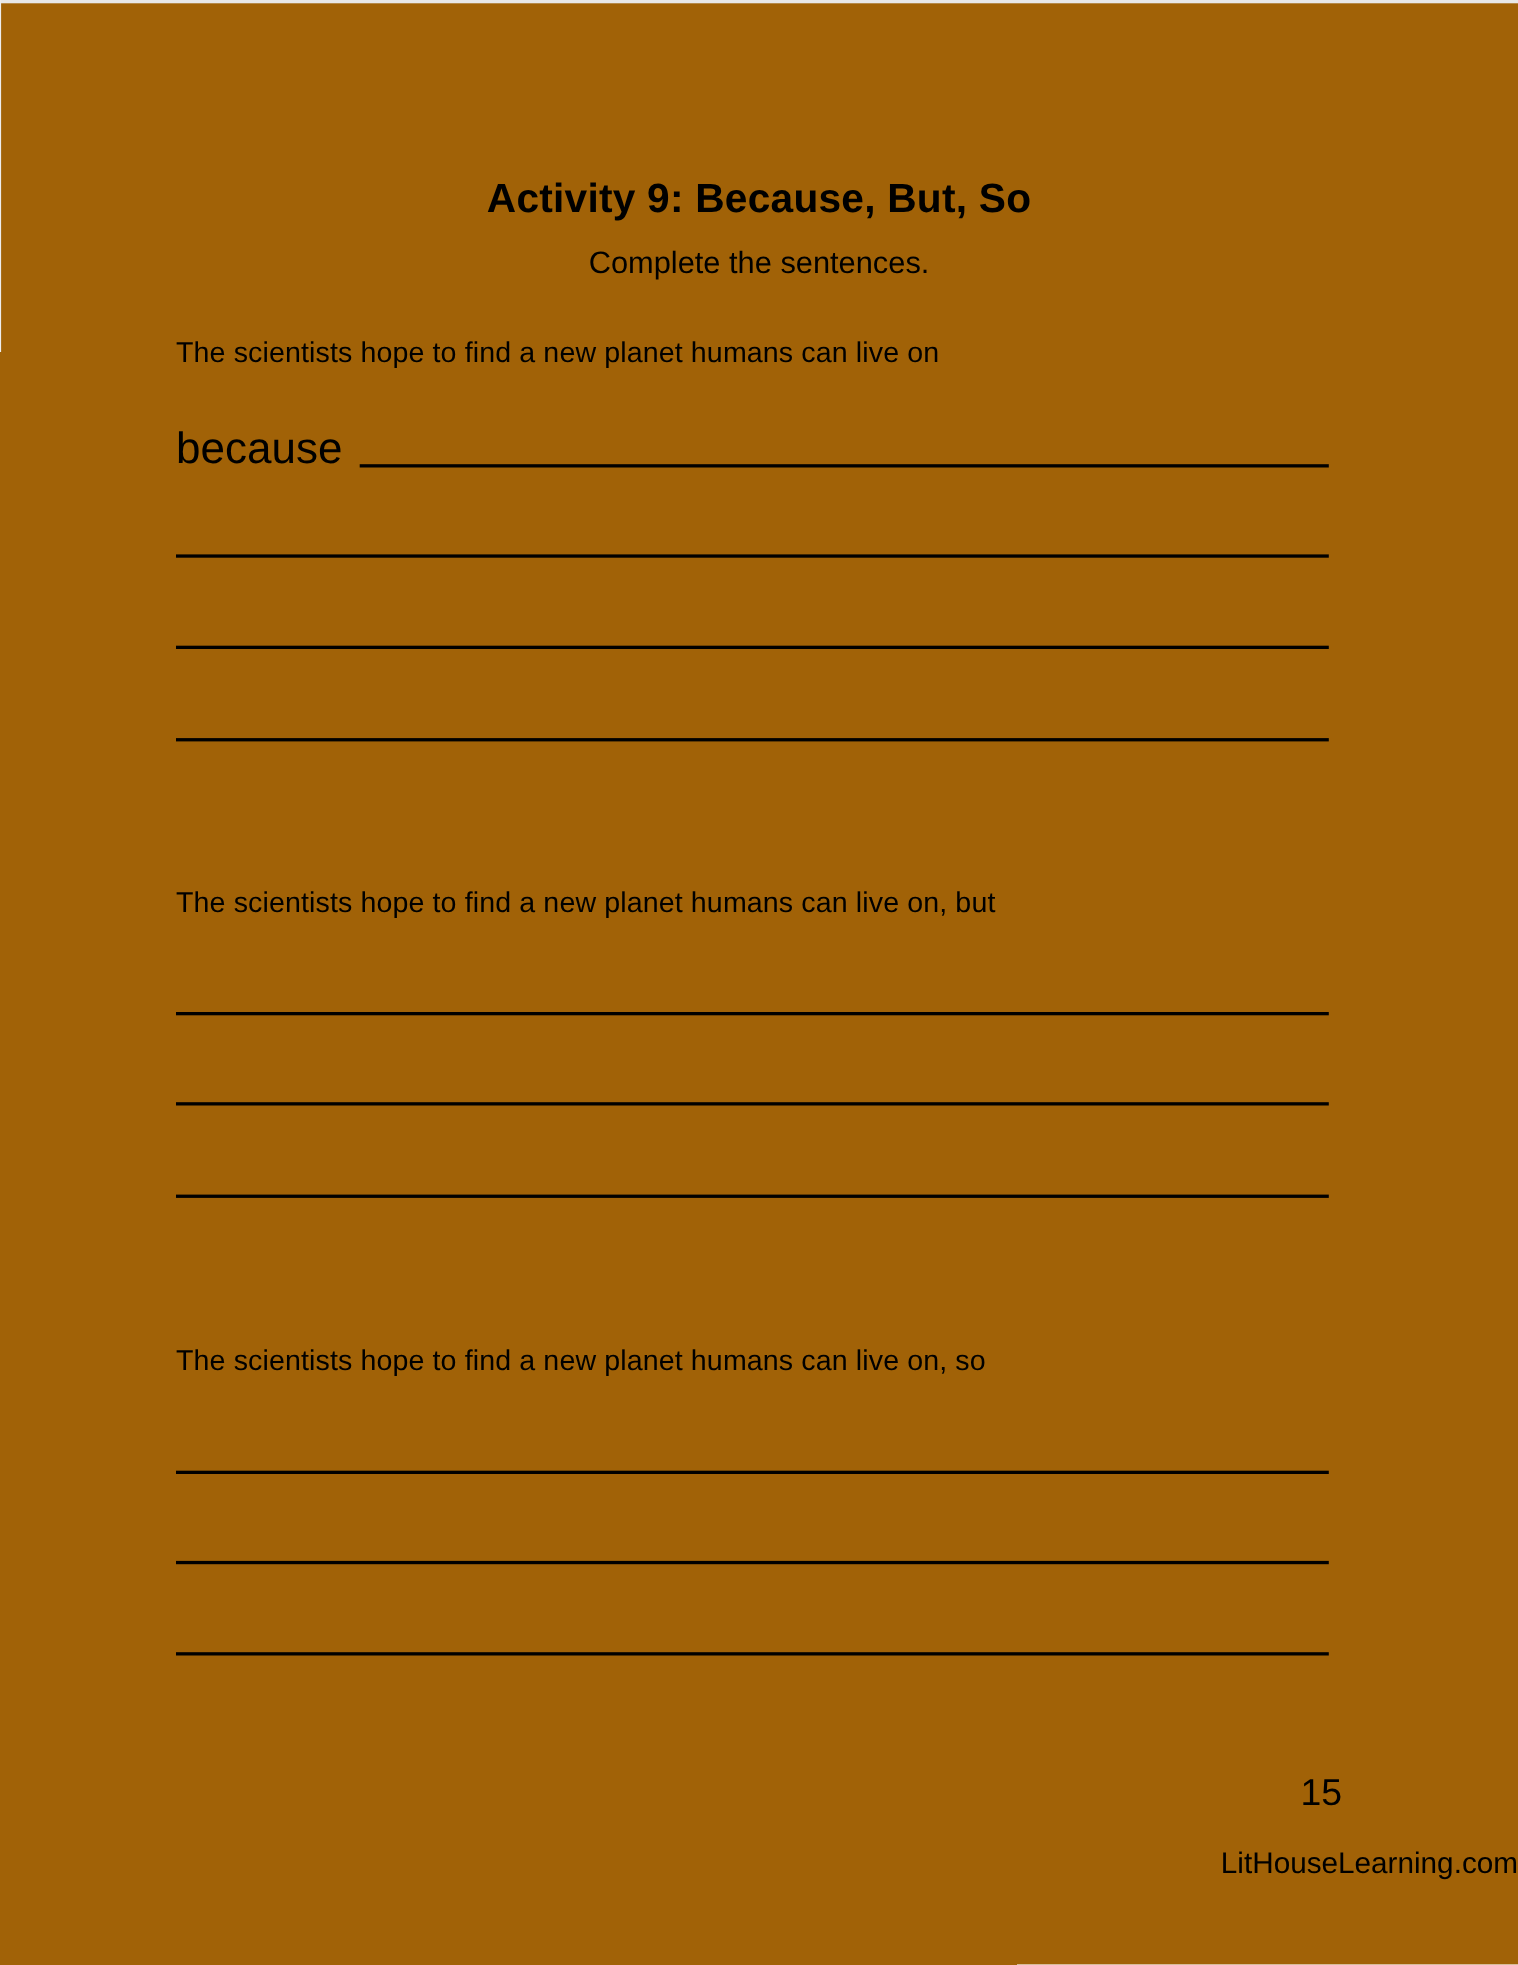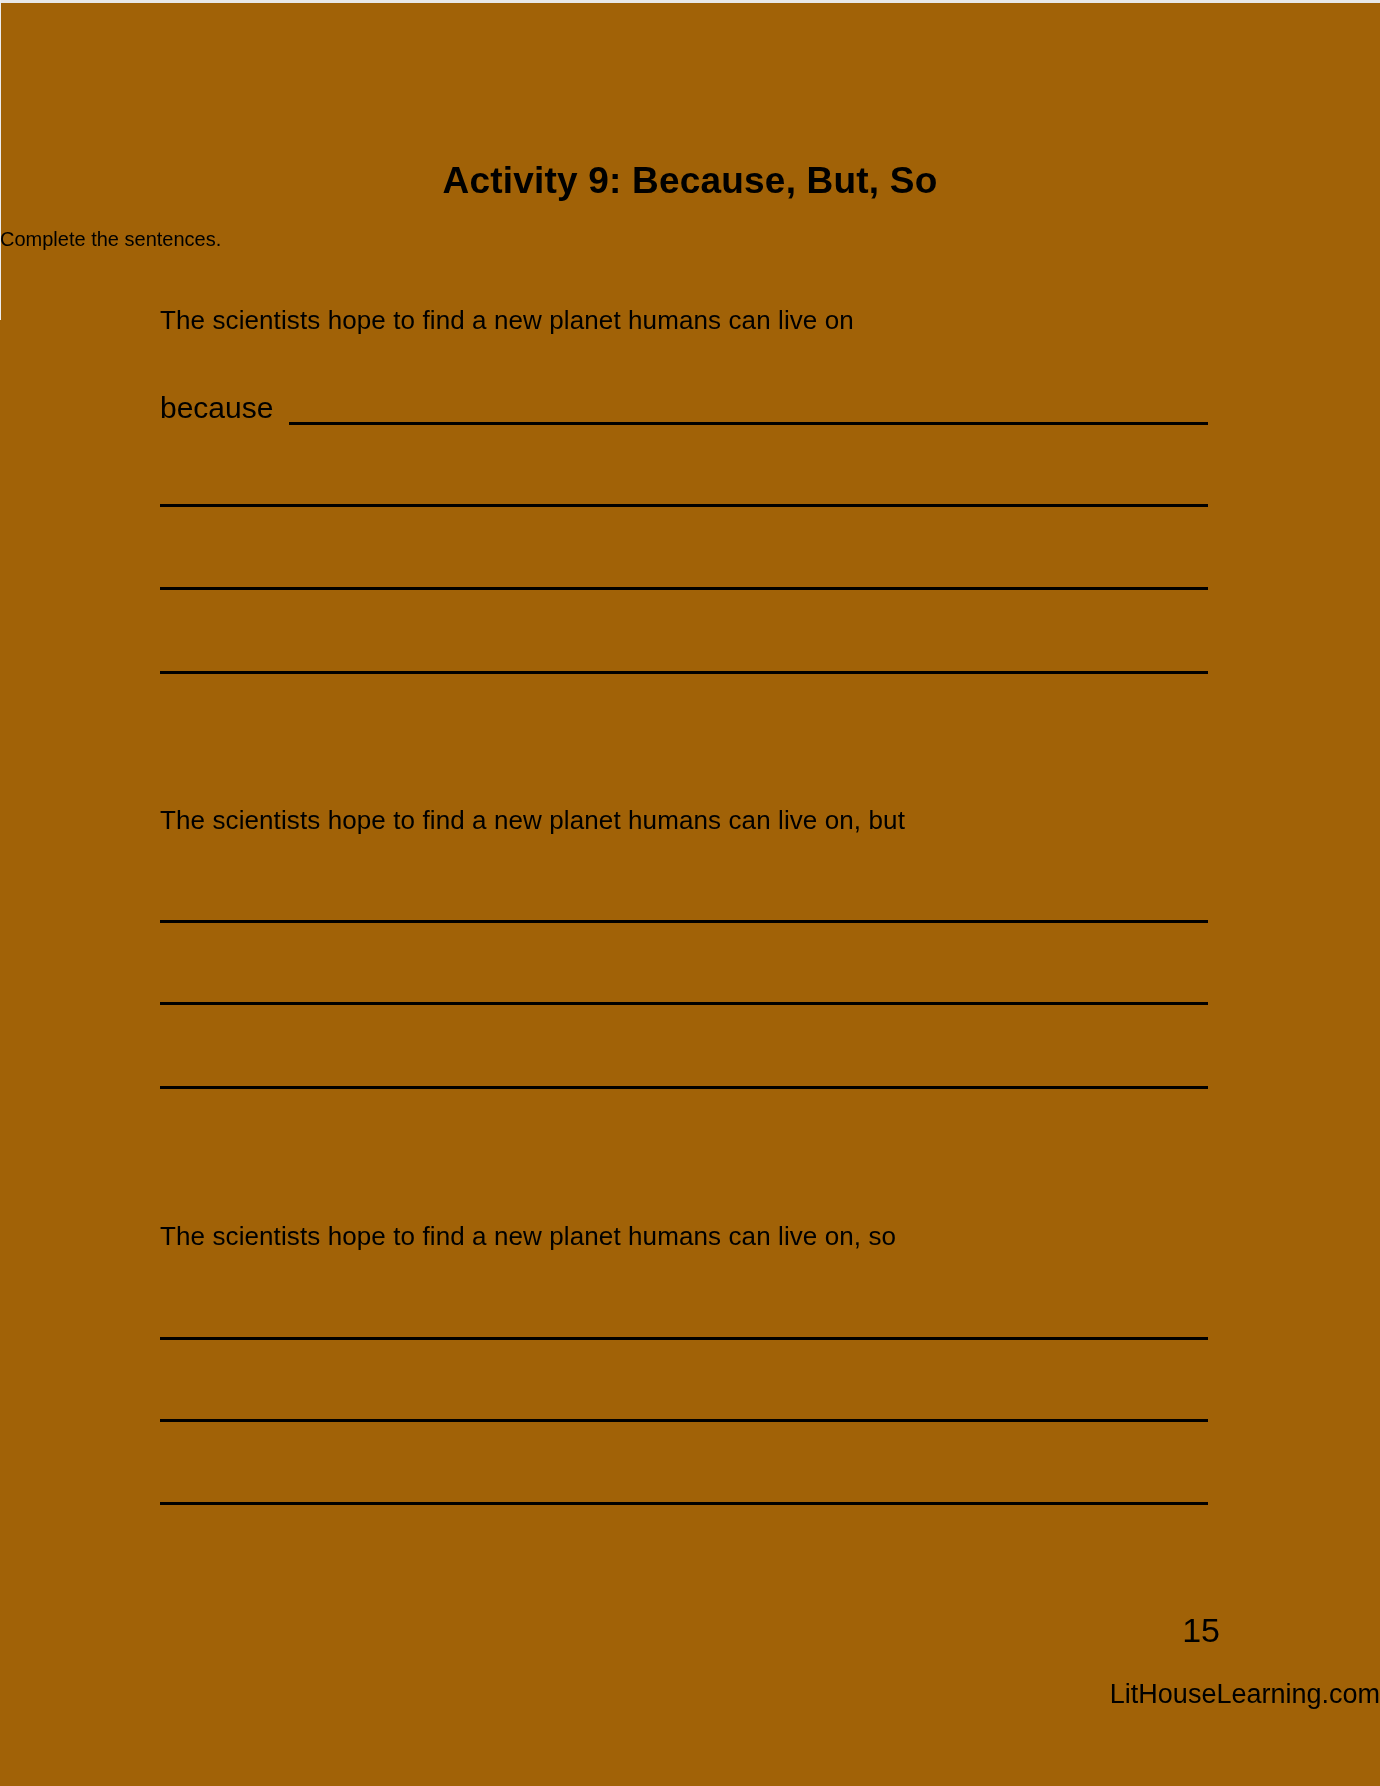--- a/index.html
+++ b/index.html
@@ -39,21 +39,22 @@
     font-size: 37px;
     font-weight: bold;
     line-height: 46px;
     letter-spacing: 0.2px;
   }
   .doc-subtitle {
     position: absolute;
     top: 224px;
     left: 0;
     width: 100%;
-    font-size: 20px;
+    text-align: center;
+    font-size: 28px;
     line-height: 30px;
   }
   .prompt {
     position: absolute;
     left: 160px;
     width: 1060px;
     font-size: 26px;
     line-height: 40px;
     letter-spacing: 0.1px;
     white-space: nowrap;
@@ -63,21 +64,21 @@
   .prompt-3 { top: 1216px; }
   .because-row {
     position: absolute;
     left: 160px;
     width: 1048px;
     top: 388px;
     display: flex;
     height: 40px;
   }
   .because-word {
-    font-size: 30px;
+    font-size: 40px;
     line-height: 40px;
     flex: 0 0 auto;
   }
   .inline-answer-line {
     flex: 1 1 auto;
     margin-left: 16px;
     margin-bottom: 3px;
     border-bottom: 3px solid #000000;
   }
   .answer-line {

